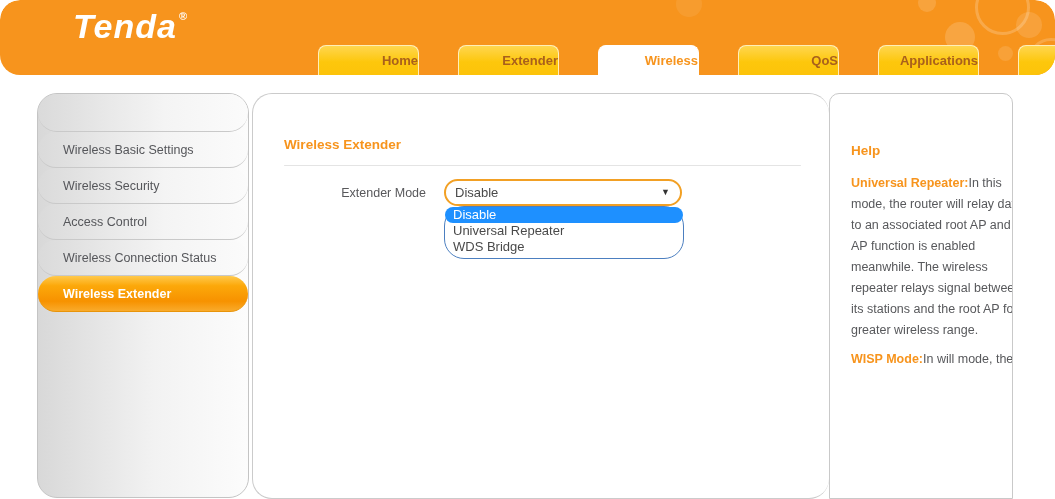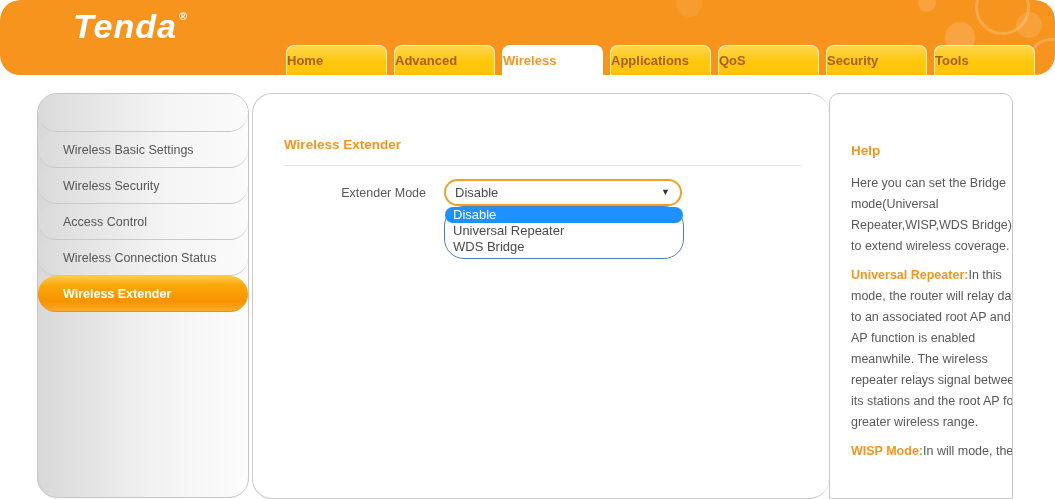--- a/index.html
+++ b/index.html
@@ -17,25 +17,25 @@
   .b-fill4 { left:998px; top:46px; width:15px; height:15px; background:rgba(255,255,255,.12); }
   .b-fill5 { left:676px; top:-9px; width:26px; height:26px; background:rgba(255,255,255,.08); }
   .b-ring1 { left:975px; top:-20px; width:55px; height:55px; border:3px solid rgba(255,255,255,.20); }
   .b-ring2 { left:1028px; top:38px; width:46px; height:46px; border:3px solid rgba(255,255,255,.18); }
 
   .logo { position:absolute; left:73px; top:7px; color:#fff; font-weight:bold;
           font-style:italic; font-size:34px; letter-spacing:1px; }
   .logo sup { font-size:11px; font-style:normal; vertical-align:18px; margin-left:2px; }
 
   .tabs { position:absolute; left:286px; top:45px; display:flex; gap:7px; }
-  .tab { width:101px; height:30px; line-height:29px; text-align:left;
+  .tab { width:101px; height:30px; line-height:29px; text-align:right;
          background:linear-gradient(180deg,#FFD64F 0%,#FDC70C 55%,#FCC30A 100%);
          border:1px solid rgba(255,246,214,.85); border-bottom:none;
          border-radius:8px 8px 0 0; color:#A9601C; font-weight:bold;
-         font-size:13px; cursor:pointer; }
+         font-size:13px; cursor:pointer;margin-left:32px; }
   .tab.active { background:#FFFFFF; color:#F7941D; height:33px; border-color:#FFFFFF; }
 
   
   .sidebar { position:absolute; left:37px; top:93px; width:212px; height:405px;
              border:1px solid #C4C4C4;
              background:linear-gradient(to right,#D8D8D8 0%,#F2F2F2 55%,#FCFCFC 100%); }
   .side-cell { height:36px; border-bottom:1px solid #C9C9C9; display:flex;
                align-items:center; padding-left:25px; font-size:12.5px;
                color:#55565A; cursor:pointer;
                background:linear-gradient(to right,#DADADA 0%,#F4F4F4 60%,#FBFBFB 100%); }
@@ -86,24 +86,24 @@
     <div class="bubble b-fill1"></div>
     <div class="bubble b-fill2"></div>
     <div class="bubble b-fill3"></div>
     <div class="bubble b-fill4"></div>
     <div class="bubble b-fill5"></div>
 
     <div class="logo"><span>Tenda</span><sup>®</sup></div>
 
     <nav class="tabs">
       <div class="tab">Home</div>
-      <div class="tab">Advanced</div>
+      <div class="tab">Extender</div>
       <div class="tab active">Wireless</div>
+      <div class="tab">QoS</div>
       <div class="tab">Applications</div>
-      <div class="tab">QoS</div>
       <div class="tab">Security</div>
       <div class="tab">Tools</div>
     </nav>
   </header>
 
   <aside class="sidebar">
     <div class="side-cell blank"></div>
     <div class="side-cell">Wireless Basic Settings</div>
     <div class="side-cell">Wireless Security</div>
     <div class="side-cell">Access Control</div>
@@ -125,19 +125,18 @@
     <div class="dropdown">
       <div class="option selected">Disable</div>
       <div class="option">Universal Repeater</div>
       <div class="option">WDS Bridge</div>
     </div>
   </section>
 
   <aside class="help">
     <h3 class="help-title">Help</h3>
     <div class="help-body">
-      <p><span class="lead"></span><span>Here you can set the Bridge mode(Universal Repeater,WISP,WDS Bridge) to extend wireless coverage.</span></p>
       <p><span class="lead">Universal Repeater:</span><span>In this mode, the router will relay data to an associated root AP and AP function is enabled meanwhile. The wireless repeater relays signal between its stations and the root AP for greater wireless range.</span></p>
       <p><span class="lead">WISP Mode:</span><span>In will mode, the</span></p>
     </div>
   </aside>
 
 </div>
 
 </body></html>

